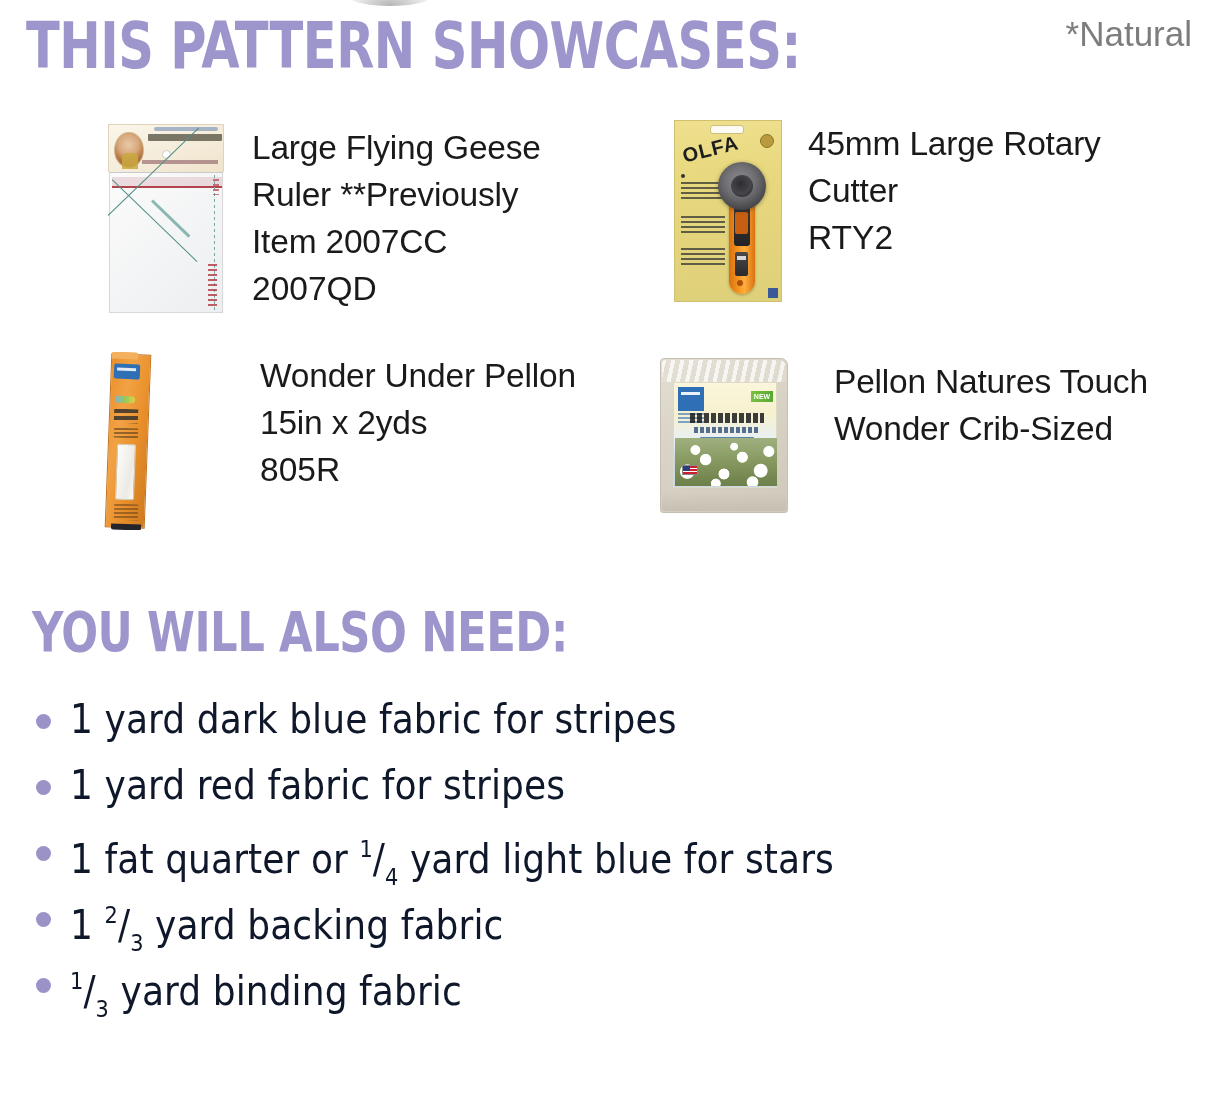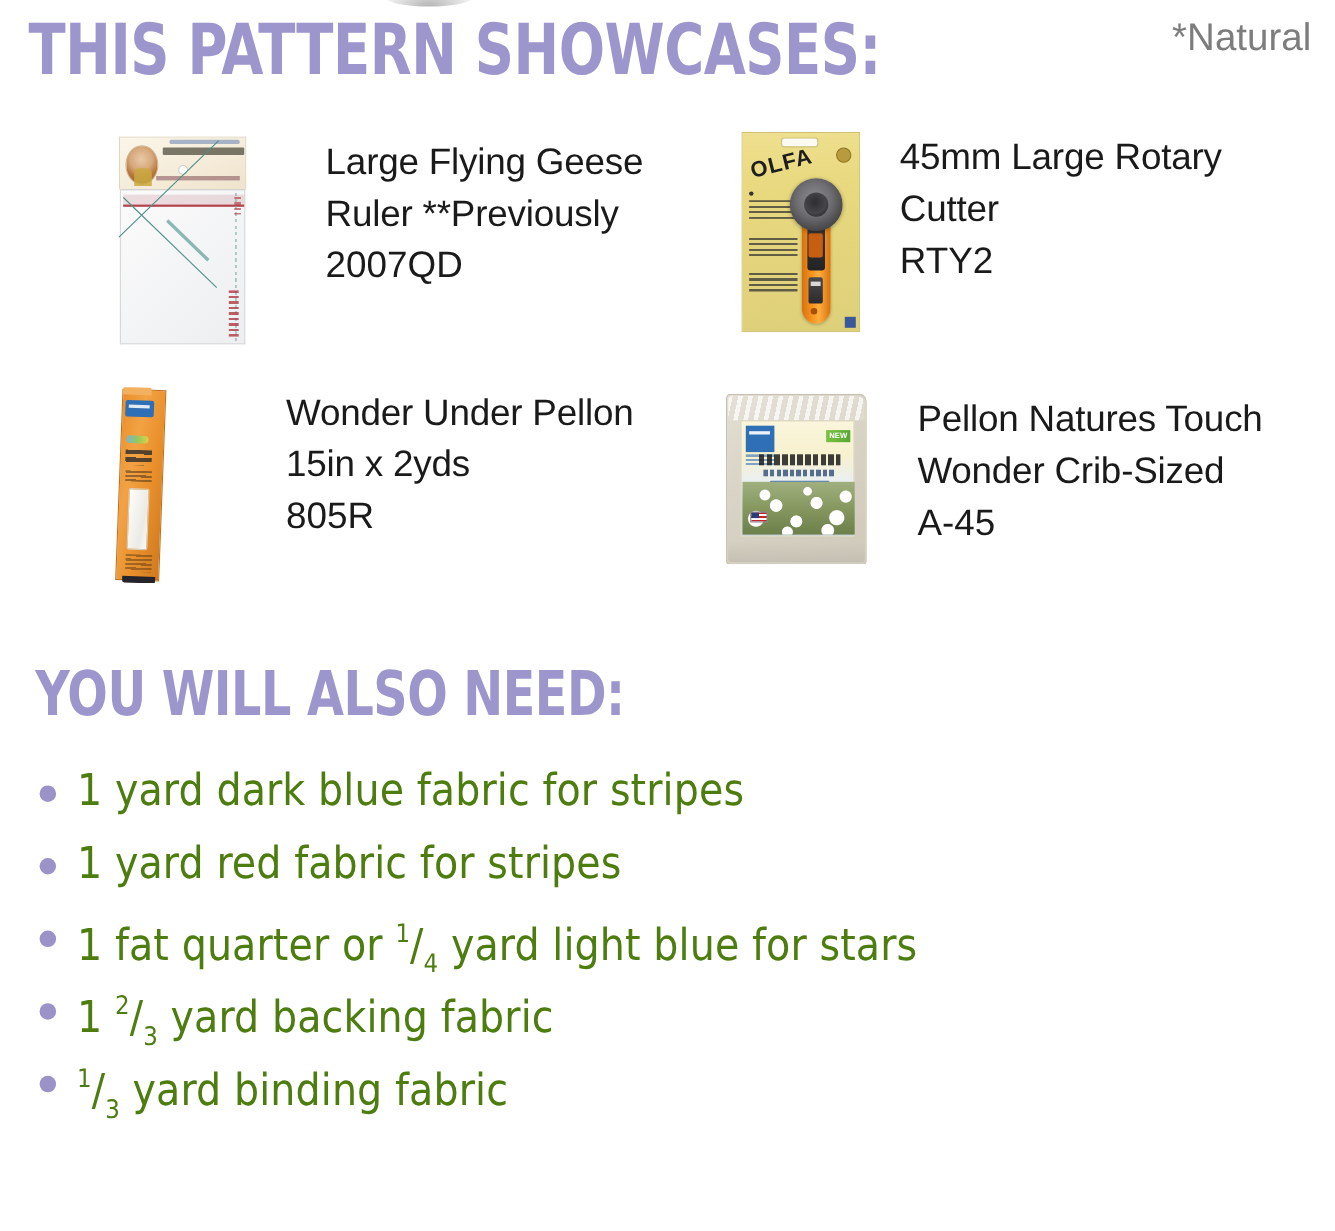--- a/index.html
+++ b/index.html
@@ -62,24 +62,24 @@
   }
   .product .ptext {
     font-size: 33.5px;
     line-height: 47px;
     color: #1a1a1a;
     letter-spacing: -0.2px;
     white-space: nowrap;
   }
   .product .ptext .sku { font-weight: normal; letter-spacing: 0px; }
 
-  #prod-ruler   { left: 108px; top: 124px; gap: 44px; }
+  #prod-ruler   { left: 108px; top: 124px; }
   #prod-ruler   .ptext { margin-left: 28px; }
   #prod-cutter  { left: 674px; top: 120px; }
-  #prod-cutter  .ptext { margin-left: 36px; }
+  #prod-cutter  .ptext { margin-left: 26px; }
   #prod-pellon  { left: 104px; top: 352px; }
   #prod-pellon  .ptext { margin-left: 104px; }
   #prod-batting { left: 660px; top: 358px; }
   #prod-batting .ptext { margin-left: 46px; }
 
   
   .ruler-pkg { width: 116px; height: 190px; background:#fdfdfd; }
   .ruler-pkg .hdr {
     position:absolute; left:0; top:0; width:116px; height:48px;
     background: linear-gradient(160deg,#fbf6ea 0%,#f6eedd 45%,#efe3cc 100%);
@@ -363,21 +363,21 @@
     margin: 0; padding: 0;
     list-style: none;
   }
   .need-list li {
     position: relative;
     height: 66px;
     padding-left: 42px;
     font-family: "Liberation Sans Narrow", "DejaVu Sans Condensed", "Liberation Sans", sans-serif;
     font-size: 40px;
     line-height: 62px;
-    color: #4d7c0f;
+    color: #0f172a;
     white-space: nowrap;
     letter-spacing: 0.1px;
   }
   .need-list li:before {
     content: "";
     position: absolute;
     left: 8px; top: 26px;
     width: 15px; height: 15px;
     border-radius: 50%;
     background: #9b93c7;
@@ -417,20 +417,21 @@
       <div class="diag2"></div>
       <div class="diagthick"></div>
       <div class="vdash"></div>
       <div class="redtxt"></div>
       <div class="redtxt2"></div>
     </div>
   </div>
   <div class="ptext">
     <div>Large Flying Geese</div>
     <div>Ruler **Previously</div>
+    <div>Item 2007CC</div>
     <div class="sku">2007QD</div>
   </div>
 </div>
 
 <div class="product" id="prod-cutter">
   <div class="thumb cutter-pkg">
     <div class="card"></div>
     <div class="hang"></div>
     <div class="olfa">OLFA</div>
     <div class="seal"></div>
@@ -484,21 +485,20 @@
       <div class="nt-sub"></div>
       <div class="nt-bar"></div>
       <div class="cotton"></div>
       <div class="flag"></div>
     </div>
     <div class="seam"></div>
   </div>
   <div class="ptext">
     <div>Pellon Natures Touch</div>
     <div>Wonder Crib-Sized</div>
-    <div class="sku">A-45</div>
   </div>
 </div>
 
 <div class="sec-head" id="head-alsoneed">YOU WILL ALSO NEED:</div>
 
 <ul class="need-list">
   <li><span>1 yard dark blue fabric for stripes</span></li>
   <li><span>1 yard red fabric for stripes</span></li>
   <li><span>1 fat quarter or </span><span class="frac"><span class="num">1</span><span class="sl">/</span><span class="den">4</span></span><span> yard light blue for stars</span></li>
   <li><span>1 </span><span class="frac"><span class="num">2</span><span class="sl">/</span><span class="den">3</span></span><span> yard backing fabric</span></li>

